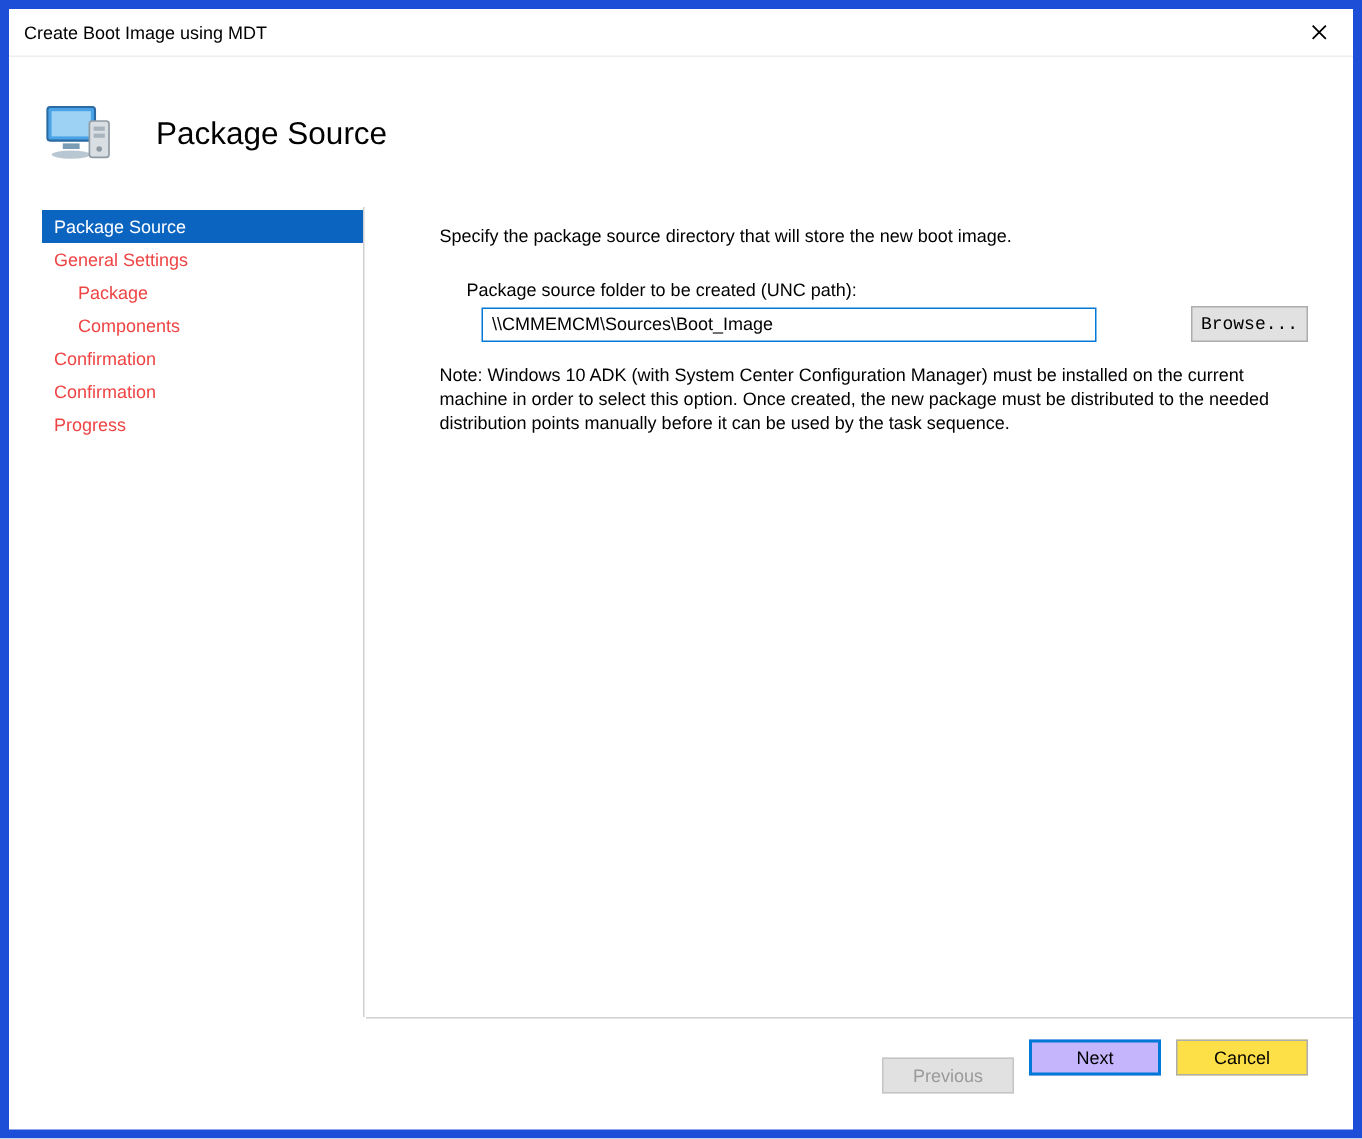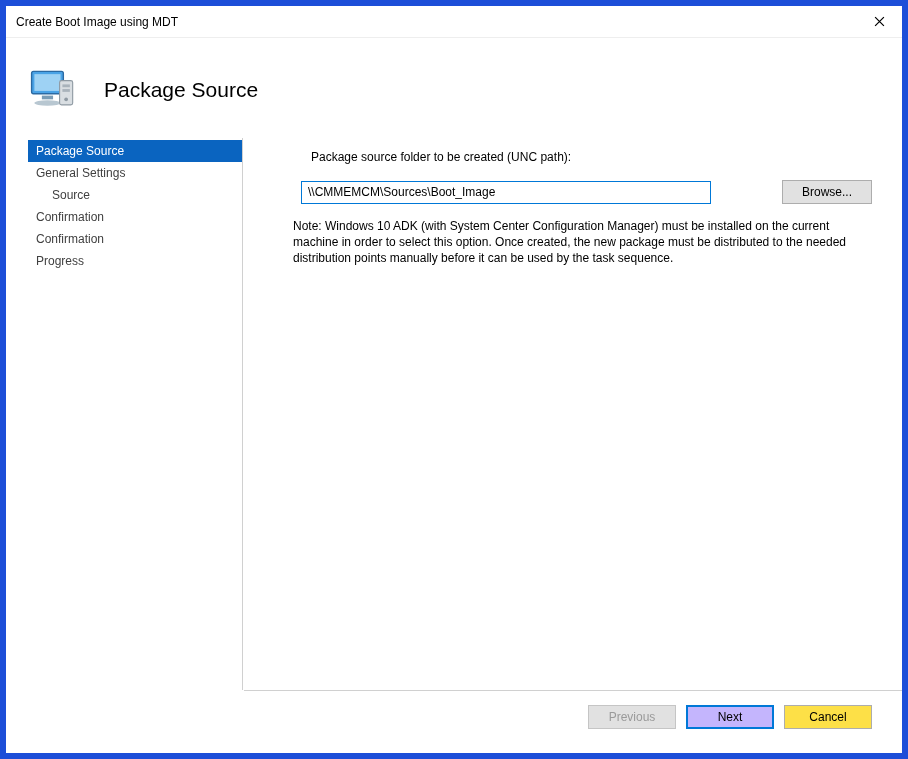--- a/index.html
+++ b/index.html
@@ -63,21 +63,21 @@
     .sidebar {
       width: 215px;
       border-right: 1px solid #d0d0d0;
       padding: 2px 0;
       background: #fff;
       margin-left: 22px;
     }
     .nav-item {
       padding: 3px 8px 3px 8px;
       font-size: 12px;
-      color: #404040;
+      color: #ef4444;
       cursor: pointer;
       line-height: 16px;
     }
     .nav-item.indent { padding-left: 24px; }
     .nav-item.active {
       background: #0a64c0;
       color: #fff;
     }
 
     .content {
@@ -87,45 +87,45 @@
       flex-direction: column;
     }
     .instruction {
       font-size: 12px;
       color: #000;
       margin-bottom: 22px;
     }
     .field-label {
       font-size: 12px;
       margin-left: 18px;
-      margin-bottom: 16px;
+      margin-bottom: 4px;
     }
     .field-row {
       display: flex;
       gap: 20px;
       align-items: center;
       margin-bottom: 14px;
-      margin-left: 8px;
+      margin-left: 28px;
     }
     .path-input {
       width: 410px;
       height: 23px;
       border: 1px solid #0078d7;
       padding: 2px 6px;
       font-size: 12px;
       font-family: inherit;
       outline: none;
     }
     .browse-btn {
-      width: 90px;
+      width: 78px;
       height: 24px;
       border: 1px solid #adadad;
       background: #e1e1e1;
       font-size: 12px;
-      font-family: Liberation Sans, sans-serif;
+      font-family: Liberation Mono, monospace;
       cursor: pointer;
       margin-left: auto;
     }
     .note {
       font-size: 12px;
       color: #000;
       line-height: 1.35;
       padding-right: 2px;
     }
 
@@ -144,20 +144,21 @@
       font-family: inherit;
       border: 1px solid #adadad;
       background: #fde047;
       cursor: pointer;
     }
     .btn.disabled {
       color: #9a9a9a;
       background: #e1e1e1;
       border-color: #c5c5c5;
       cursor: default;
+      margin-top: 12px;
     }
     .btn.default {
       border: 2px solid #0078d7;
       background: #c4b5fd;
       line-height: 20px;
     }
   </style>
 </head>
 <body>
 
@@ -186,27 +187,29 @@
       </svg>
     </div>
     <h1 class="page-title">Package Source</h1>
   </div>
 
   <div class="body-area">
 
     <div class="sidebar">
       <div class="nav-item active">Package Source</div>
       <div class="nav-item">General Settings</div>
-      <div class="nav-item indent">Source</div>
+      <div class="nav-item indent">Package</div>
+      <div class="nav-item indent">Components</div>
       <div class="nav-item">Confirmation</div>
       <div class="nav-item">Confirmation</div>
       <div class="nav-item">Progress</div>
     </div>
 
     <div class="content">
+      <div class="instruction">Specify the package source directory that will store the new boot image.</div>
 
       <div class="field-label">Package source folder to be created (UNC path):</div>
 
       <div class="field-row">
         <input type="text" class="path-input" value="\\CMMEMCM\Sources\Boot_Image" style="">
         <button class="browse-btn">Browse...</button>
       </div>
 
       <div class="note">Note: Windows 10 ADK (with System Center Configuration Manager) must be installed on the current machine in order to select this option.  Once created, the new package must be distributed to the needed distribution points manually before it can be used by the task sequence.</div>
     </div>

